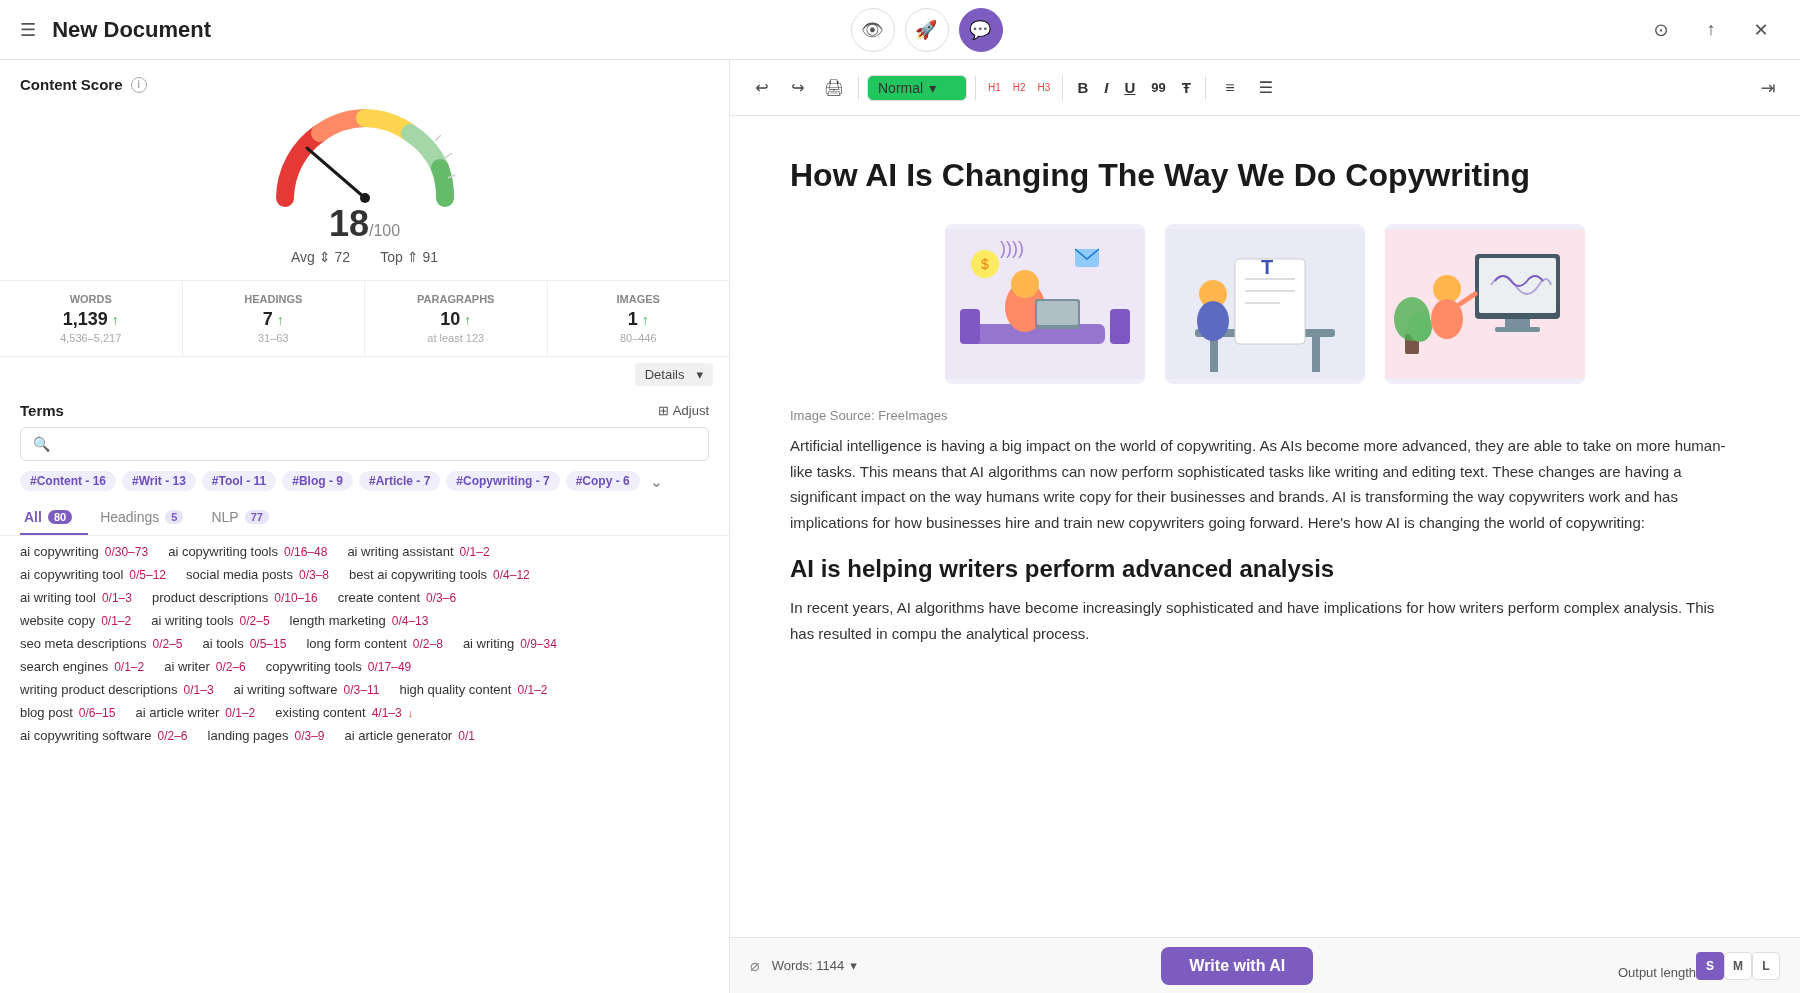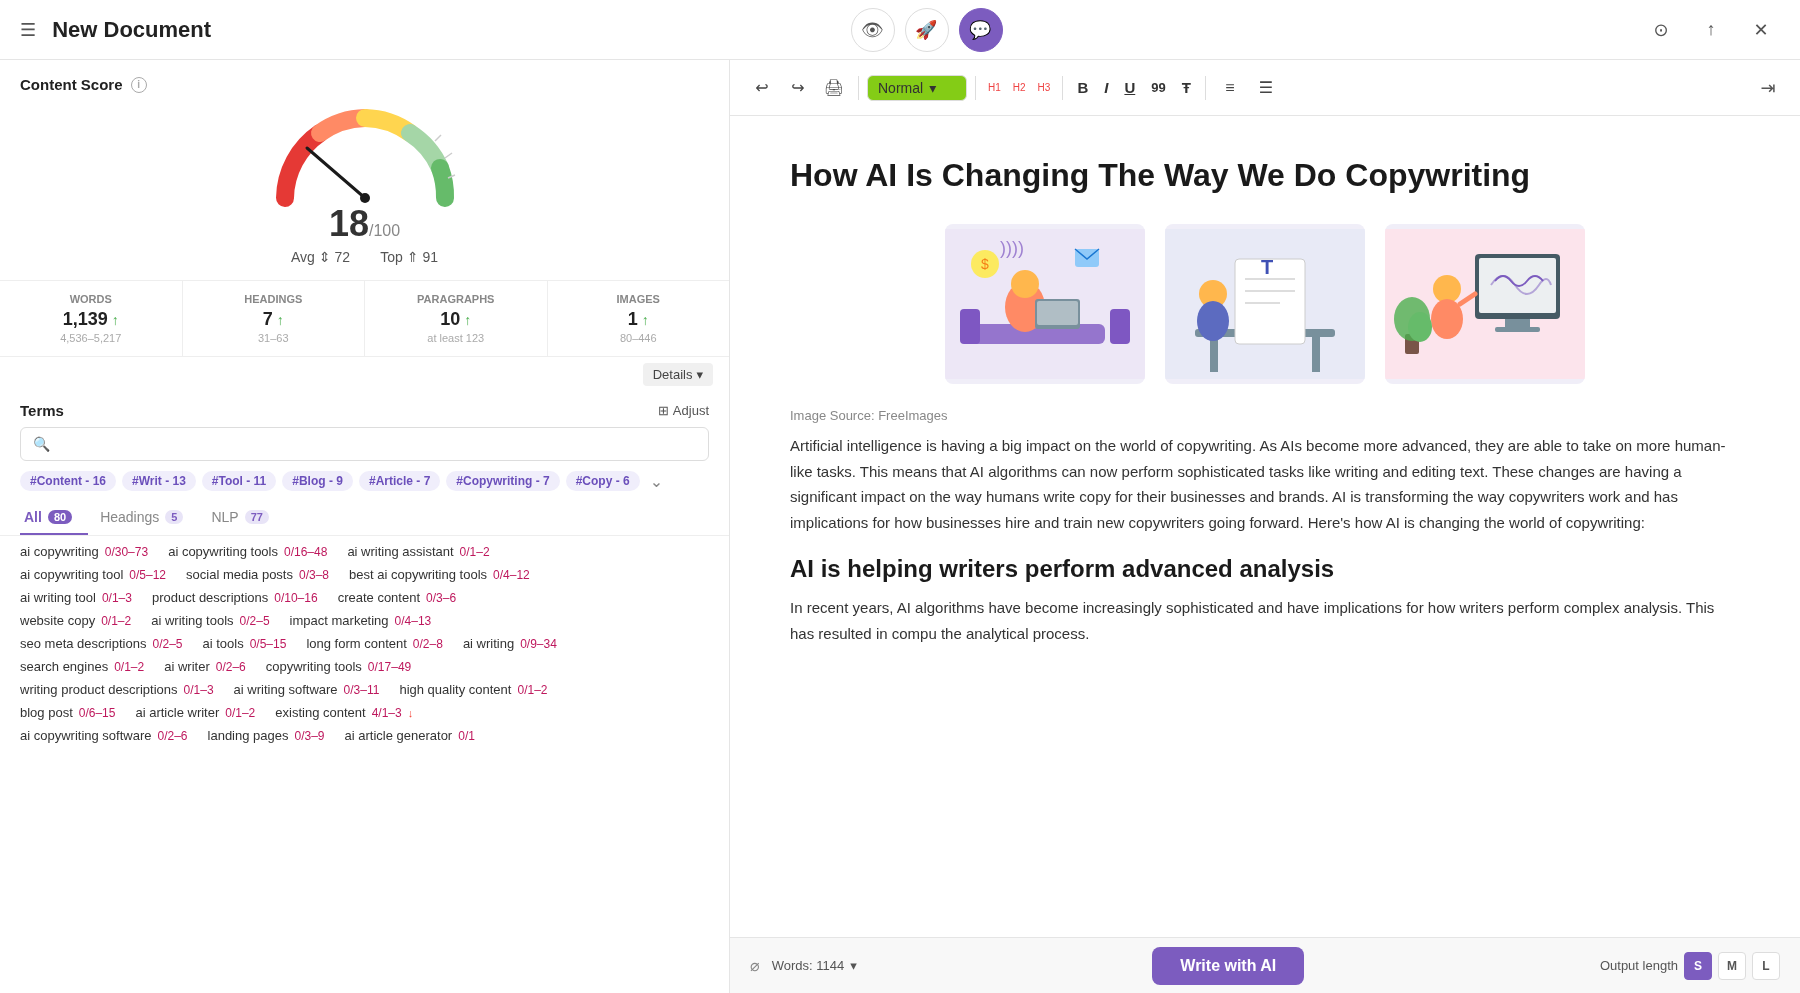--- a/index.html
+++ b/index.html
@@ -68,21 +68,21 @@
     }
     .stat-cell:last-child { border-right: none; }
     .stat-label { font-size: 11px; color: #888; text-transform: uppercase; font-weight: 600; margin-bottom: 4px; }
     .stat-value { font-size: 18px; font-weight: 700; color: #222; display: flex; align-items: center; justify-content: center; gap: 4px; }
     .stat-value .arrow-up { color: #4caf50; font-size: 14px; }
     .stat-sub { font-size: 11px; color: #aaa; margin-top: 2px; }
 
     
     .details-row { display: flex; justify-content: flex-end; padding: 6px 16px; }
     .details-btn {
-      display: flex; align-items: center; gap: 4px;
+      display: flex; align-items: center; gap: 12px;
       font-size: 13px; color: #444; background: #f0f0f0; border: none;
       padding: 4px 10px; border-radius: 4px; cursor: pointer;
     }
 
     
     .terms-header {
       display: flex; align-items: center; justify-content: space-between;
       padding: 10px 20px 8px; font-size: 15px; font-weight: 600; color: #222;
     }
     .adjust-btn {
@@ -151,21 +151,21 @@
       padding: 0 16px; height: 56px; flex-shrink: 0;
     }
     .toolbar-btn {
       width: 32px; height: 32px; display: flex; align-items: center; justify-content: center;
       border: none; background: none; cursor: pointer; border-radius: 4px; font-size: 16px; color: #444;
     }
     .toolbar-separator { width: 1px; height: 24px; background: #ddd; margin: 0 4px; }
     .toolbar-select {
       display: flex; align-items: center; gap: 6px;
       border: 1px solid #ddd; border-radius: 6px; padding: 4px 10px;
-      font-size: 14px; color: #333; cursor: pointer; background: #84cc16; min-width: 100px;
+      font-size: 14px; color: #333; cursor: pointer; background: #22c55e; min-width: 100px;
     }
     .heading-btn {
       font-size: 10px; font-weight: 400; color: #ef4444;
       border: none; background: none; cursor: pointer; padding: 2px 4px; border-radius: 3px;
     }
     .format-btn {
       font-weight: 700; border: none; background: none; cursor: pointer;
       font-size: 15px; padding: 4px 6px; border-radius: 3px; color: #333;
     }
     .format-italic { font-style: italic; }
@@ -202,21 +202,21 @@
       padding: 0 20px; height: 56px; flex-shrink: 0;
     }
     .word-count-btn {
       display: flex; align-items: center; gap: 6px; font-size: 13px; color: #555;
       cursor: pointer; background: none; border: none;
     }
     .write-ai-btn {
       background: #7c5cbf; color: #ffffff; font-size: 16px; font-weight: 600;
       padding: 10px 28px; border-radius: 8px; border: none; cursor: pointer;
     }
-    .output-length { display: flex; align-items: center; gap: 6px; font-size: 13px; color: #555; }
+    .output-length { display: flex; align-items: flex-end; font-size: 13px; color: #555; }
     .length-btn {
       width: 28px; height: 28px; border-radius: 4px; border: 1px solid #ddd;
       background: #fff; display: flex; align-items: center; justify-content: center;
       font-size: 12px; font-weight: 600; cursor: pointer; color: #555;
     }
     .length-btn.active { background: #7c5cbf; color: #fff; border-color: #7c5cbf; }
 
     
     .terms-list::-webkit-scrollbar { width: 4px; }
     .terms-list::-webkit-scrollbar-track { background: #f5f5f5; }
@@ -415,21 +415,21 @@
       <div class="terms-row">
         <div class="term-item">
           <span class="term-name">website copy</span>
           <span class="term-count">0/1–2</span>
         </div>
         <div class="term-item">
           <span class="term-name">ai writing tools</span>
           <span class="term-count">0/2–5</span>
         </div>
         <div class="term-item">
-          <span class="term-name">impact marketing</span>
+          <span class="term-name">length marketing</span>
           <span class="term-count">0/4–13</span>
         </div>
       </div>
       <div class="terms-row">
         <div class="term-item">
           <span class="term-name">seo meta descriptions</span>
           <span class="term-count">0/2–5</span>
         </div>
         <div class="term-item">
           <span class="term-name">ai tools</span>

